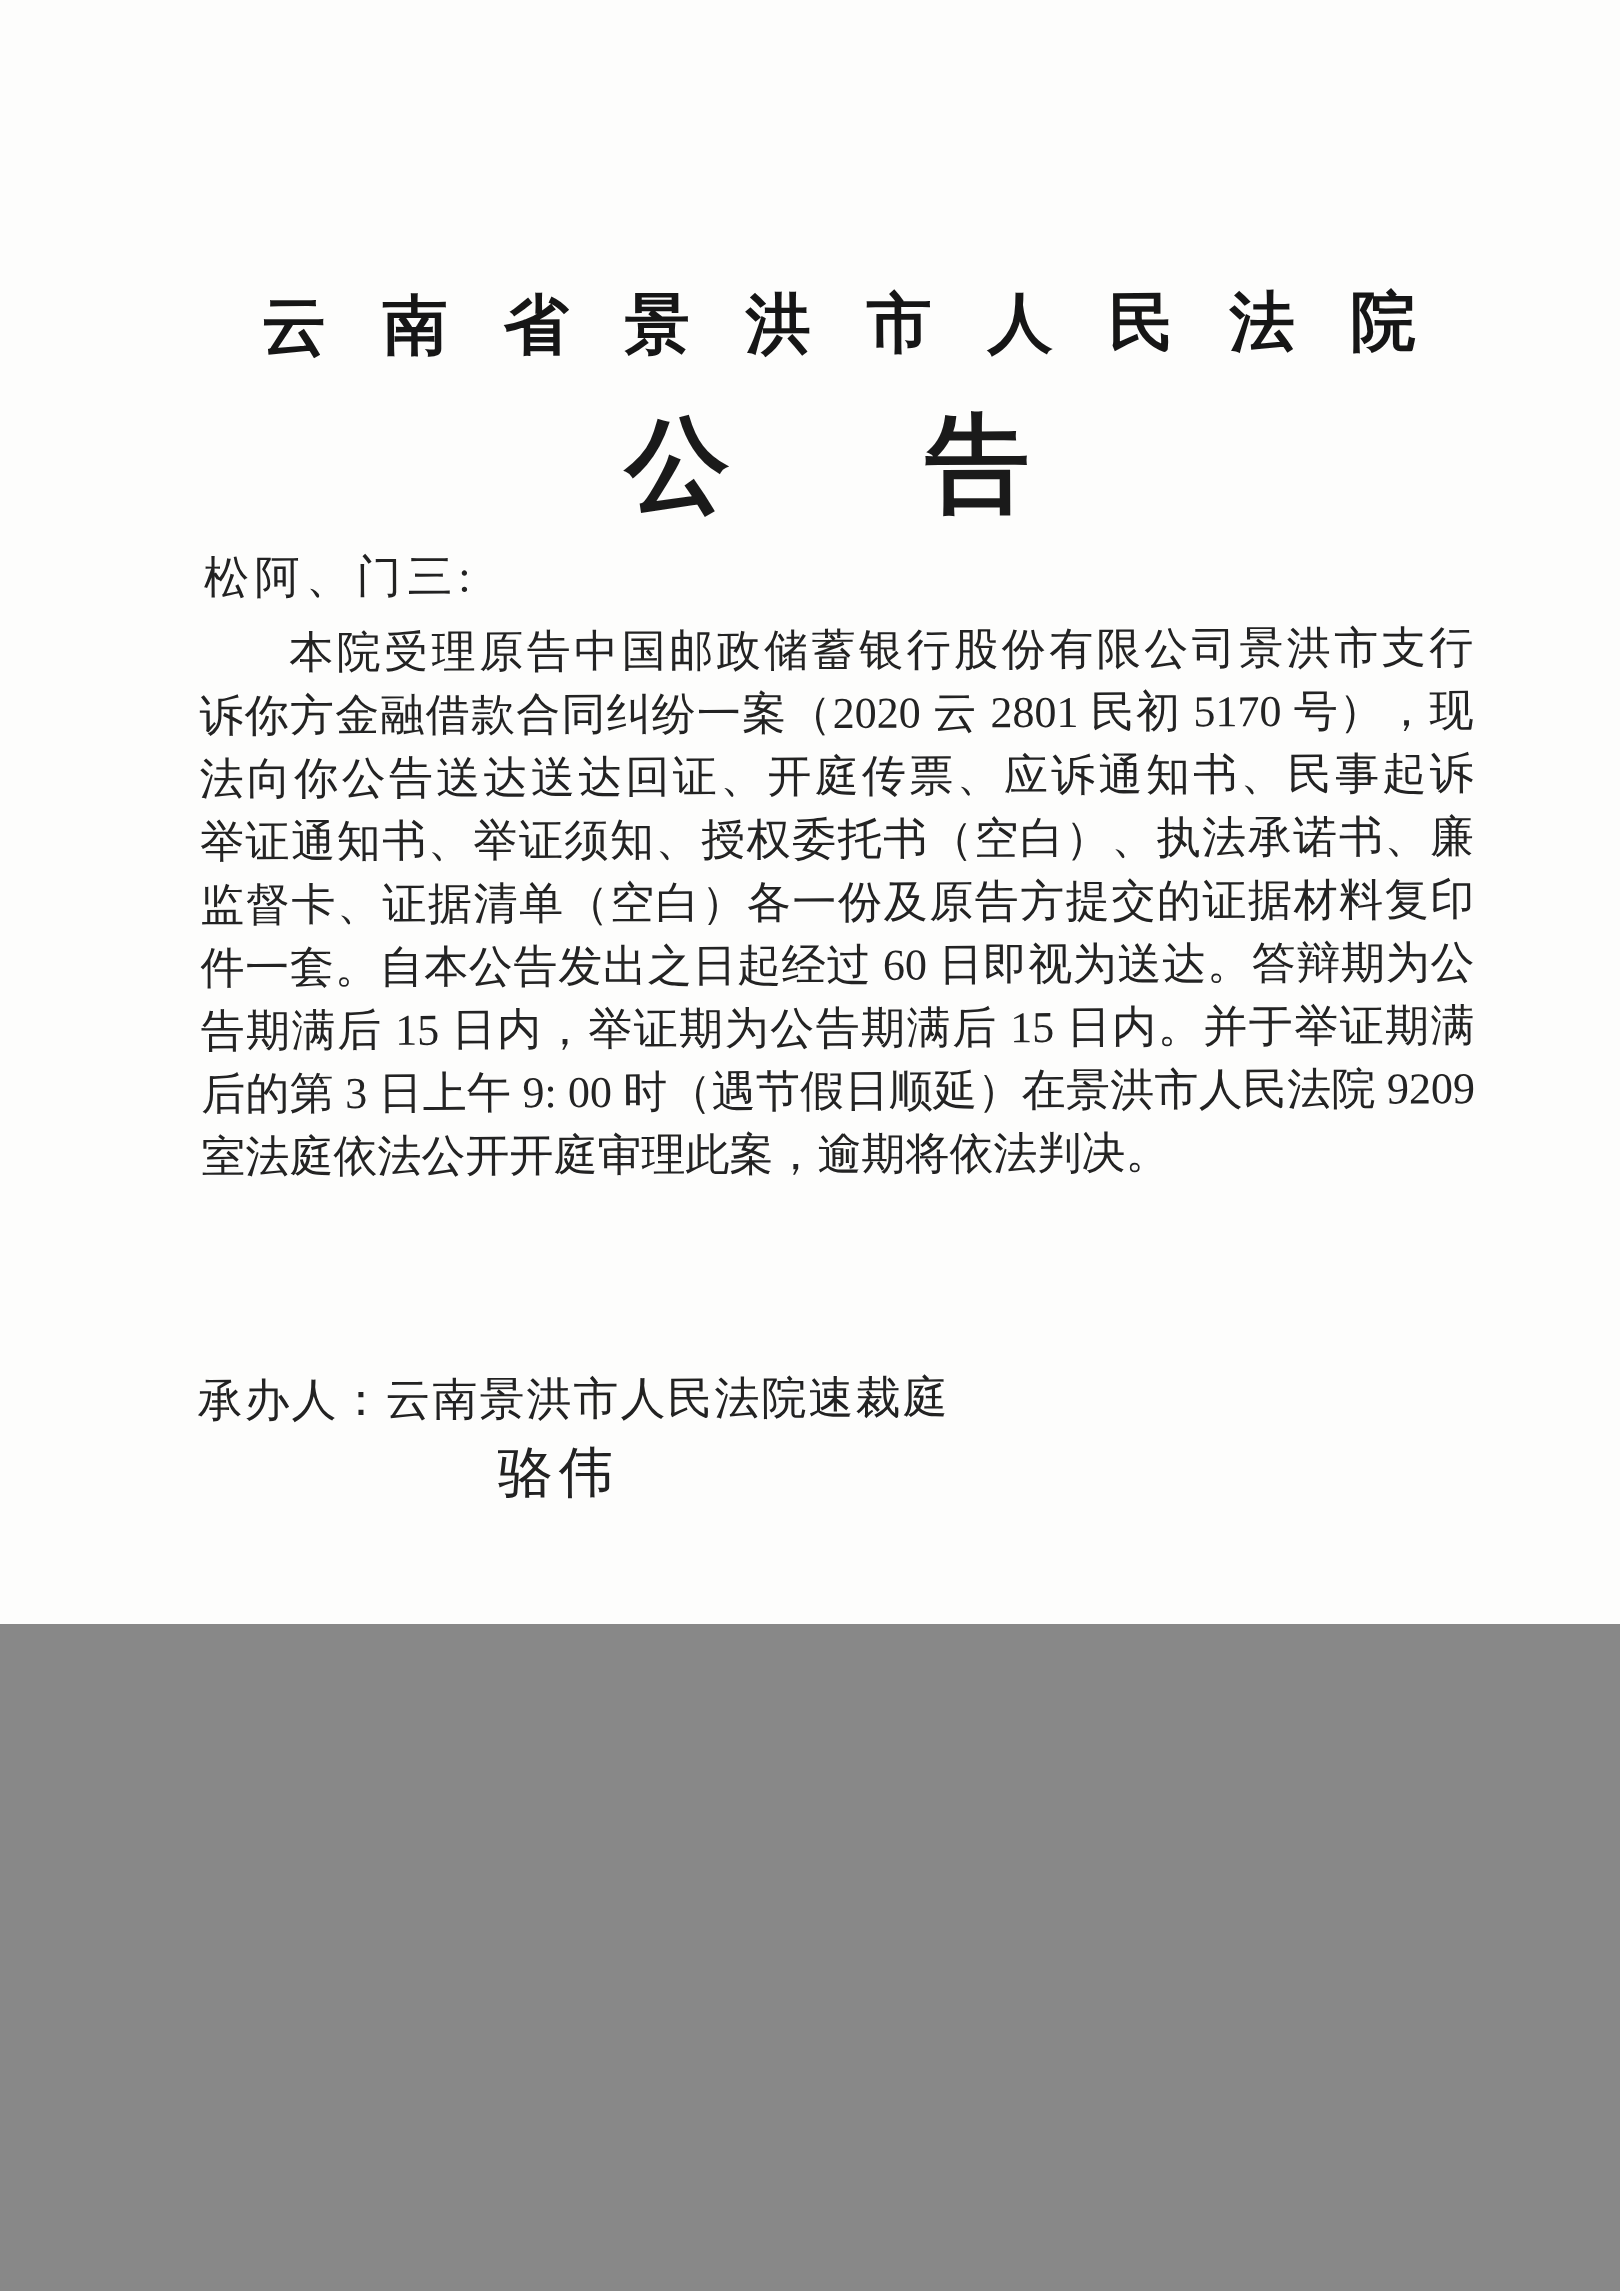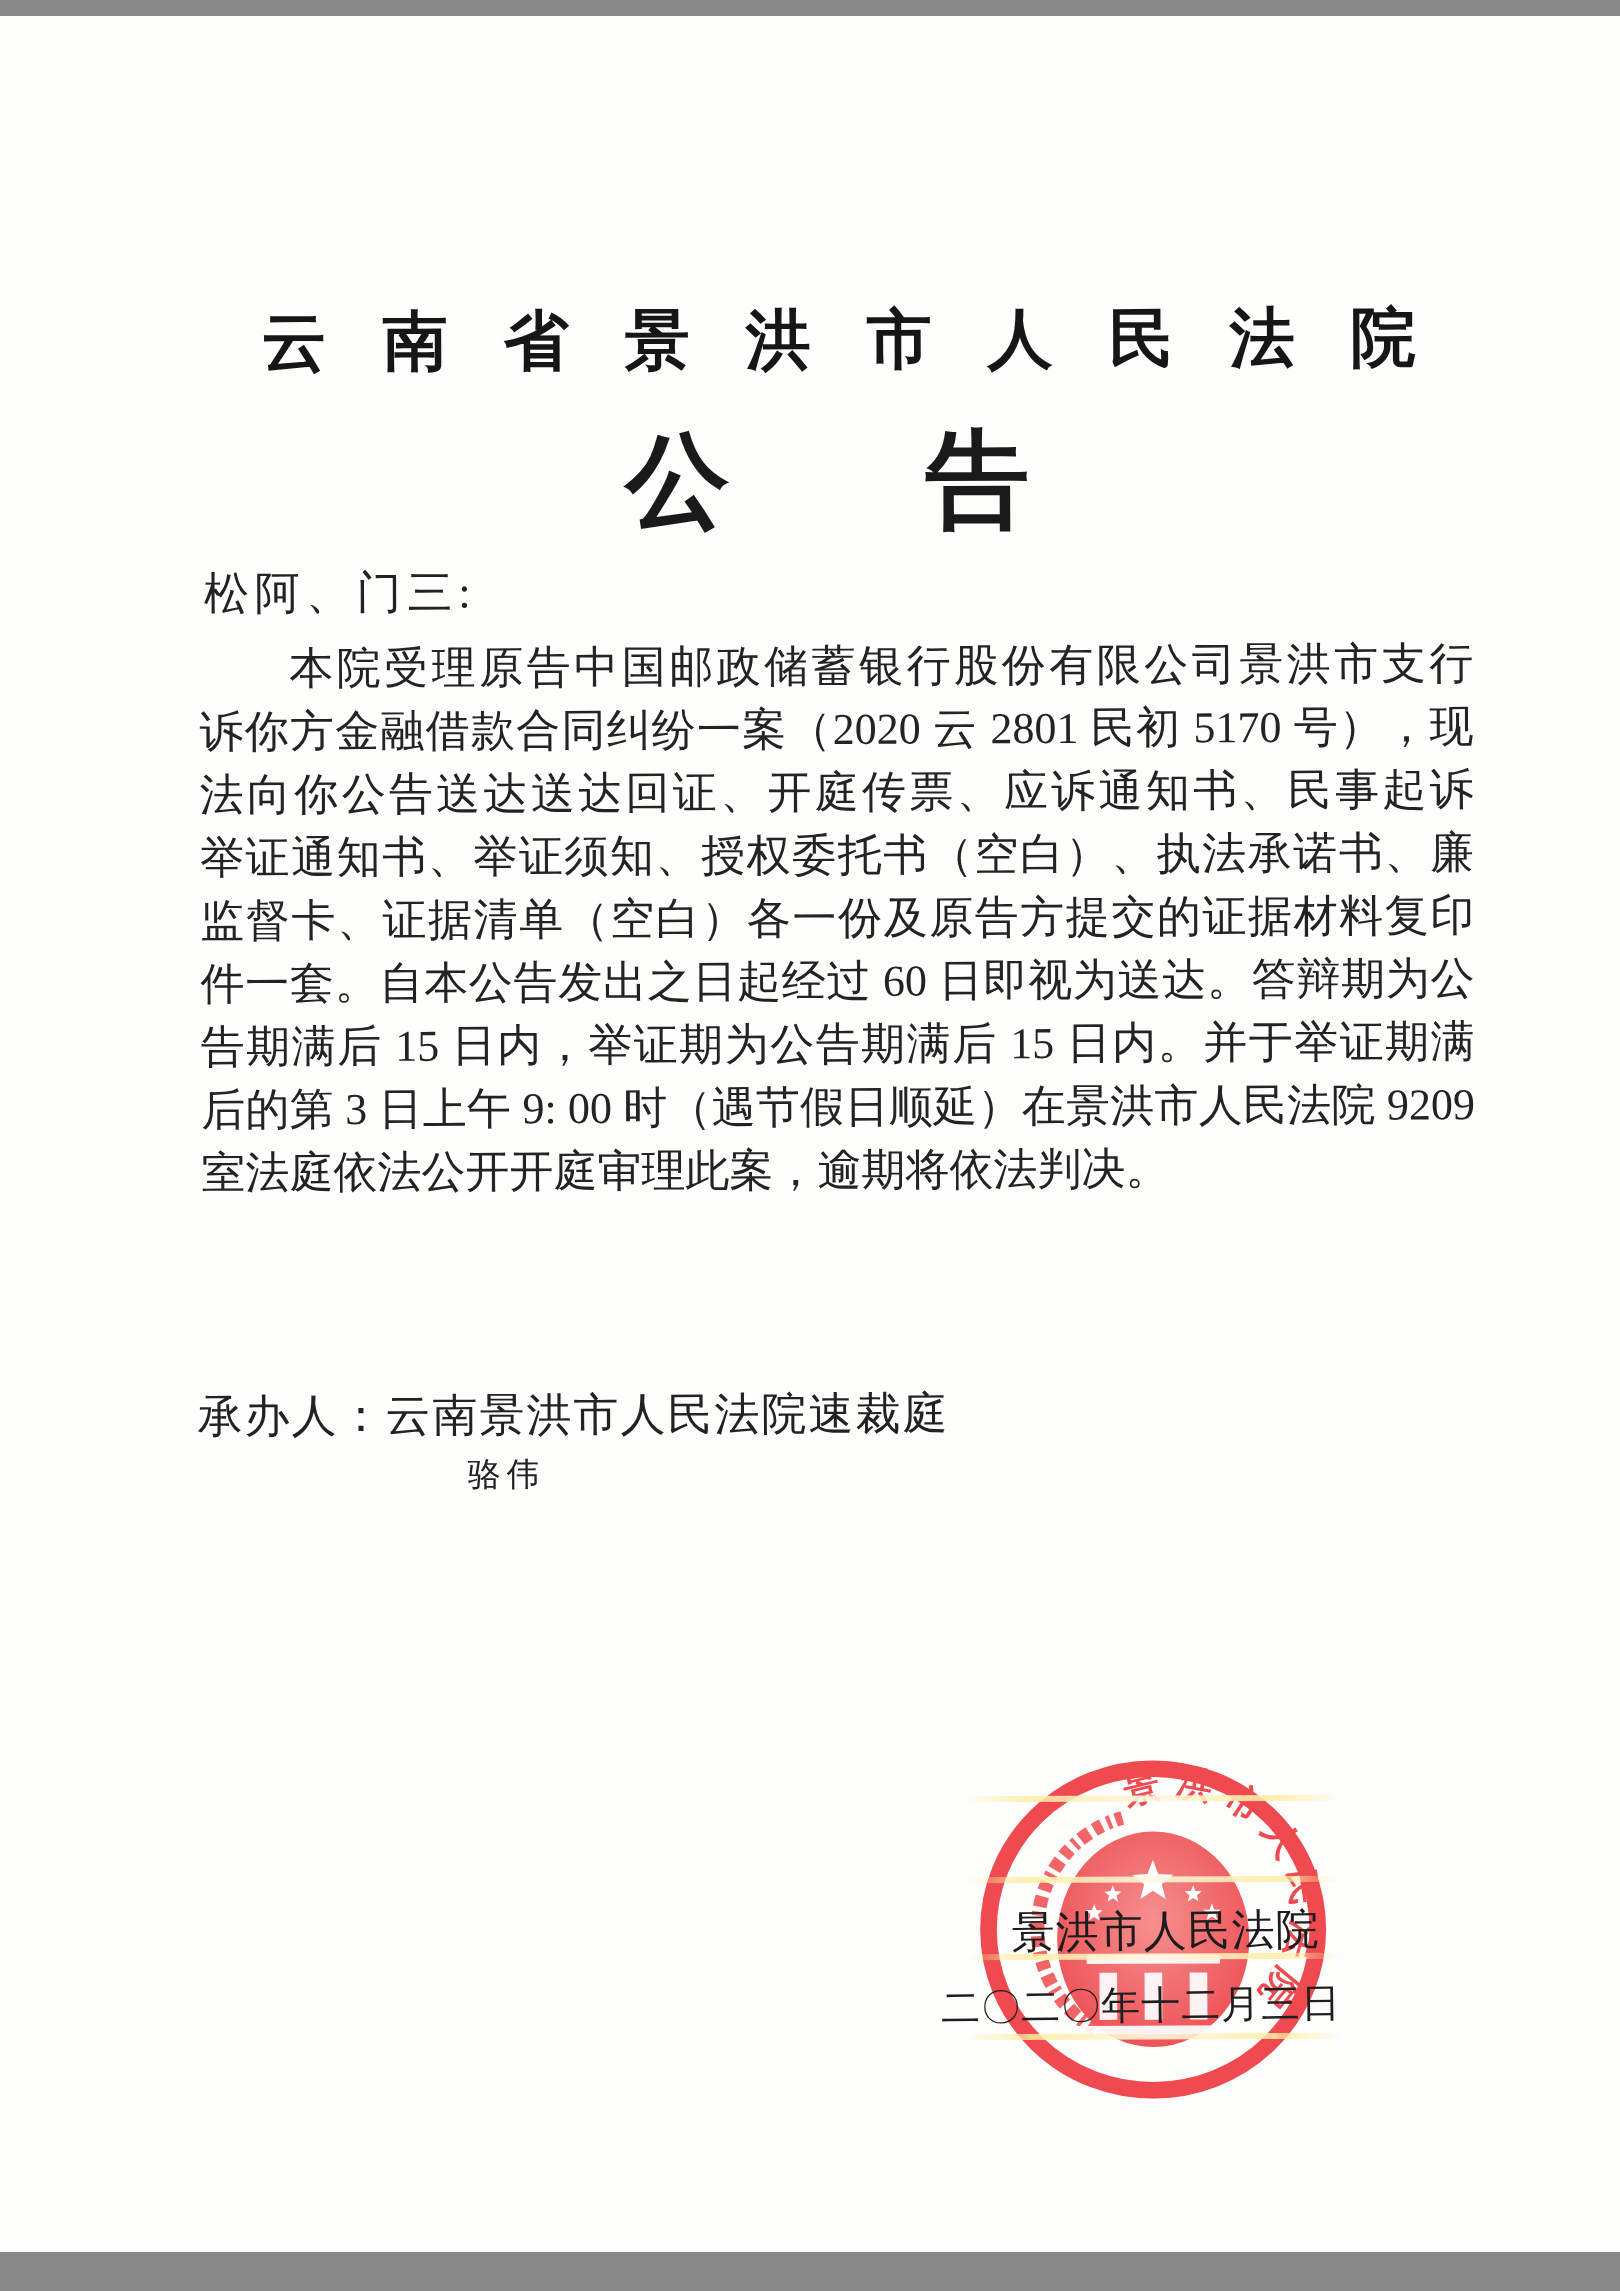--- a/index.html
+++ b/index.html
@@ -1,19 +1,19 @@
 <!DOCTYPE html>
 <html><head>
 <meta charset="utf-8">
 <style>
   html,body{margin:0;padding:0;background:#888;}
   .page{
     position:relative;
-    width:1620px;height:2236px;
-    margin:16px auto;
+    width:1620px;height:1624px;
+    margin:0 auto;
     background:#fdfdfc;
     overflow:hidden;
     font-family:"Liberation Serif","DejaVu Serif",serif;
     color:#1d1d1d;
   }
   .scan{position:absolute;inset:0;transform:rotate(-0.25deg);transform-origin:810px 1078px;}
 
   .court-title{
     position:absolute;left:265px;top:280px;
     font-size:65px;font-weight:700;letter-spacing:56px;
@@ -38,22 +38,22 @@
     text-align:justify;text-align-last:justify;
   }
   .bl.first{text-indent:90px;}
   .bl.last{text-align:left;text-align-last:left;}
 
   .undertaker-line{
     position:absolute;left:196px;top:1368px;
     font-size:45px;letter-spacing:2px;color:#222;white-space:nowrap;
   }
   .undertaker-name{
-    position:absolute;left:466px;top:1435px;
-    font-size:33px;letter-spacing:5.9px;color:#222;
+    position:absolute;left:496px;top:1435px;
+    font-size:55px;letter-spacing:5.9px;color:#222;
   }
 
   .seal{position:absolute;left:973px;top:1719px;width:353px;height:392px;}
   .seal svg{position:absolute;left:0;top:0;}
   .streak{
     position:absolute;left:-13.7px;right:-13.7px;height:5.9px;
     background:linear-gradient(90deg,rgba(255,244,205,0) 0%,rgba(255,236,160,.85) 18%,rgba(255,247,225,.9) 50%,rgba(255,236,160,.85) 82%,rgba(255,244,205,0) 100%);
     pointer-events:none;
   }
   .seal-name{

